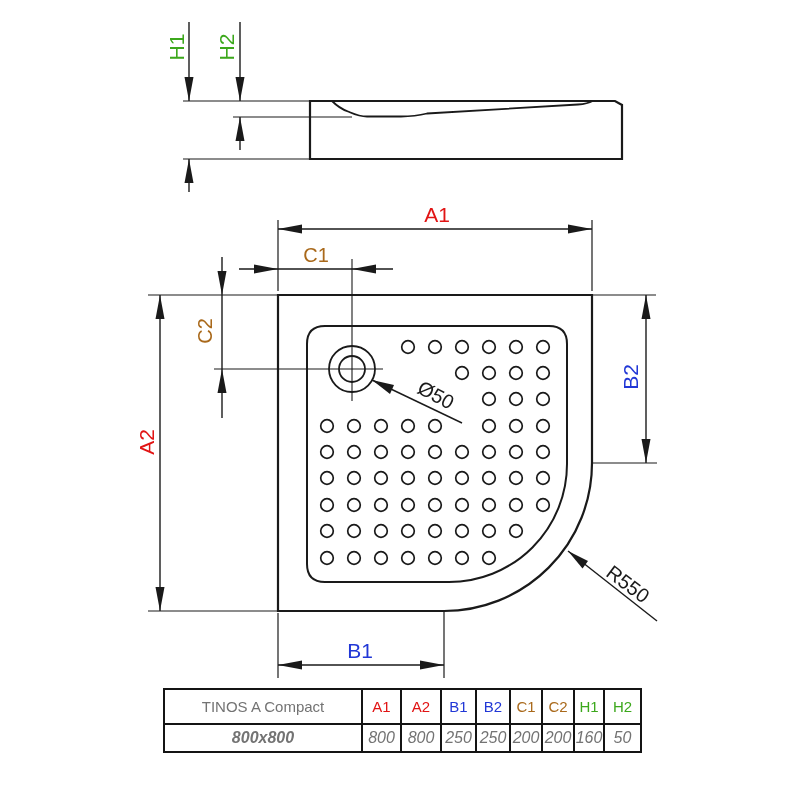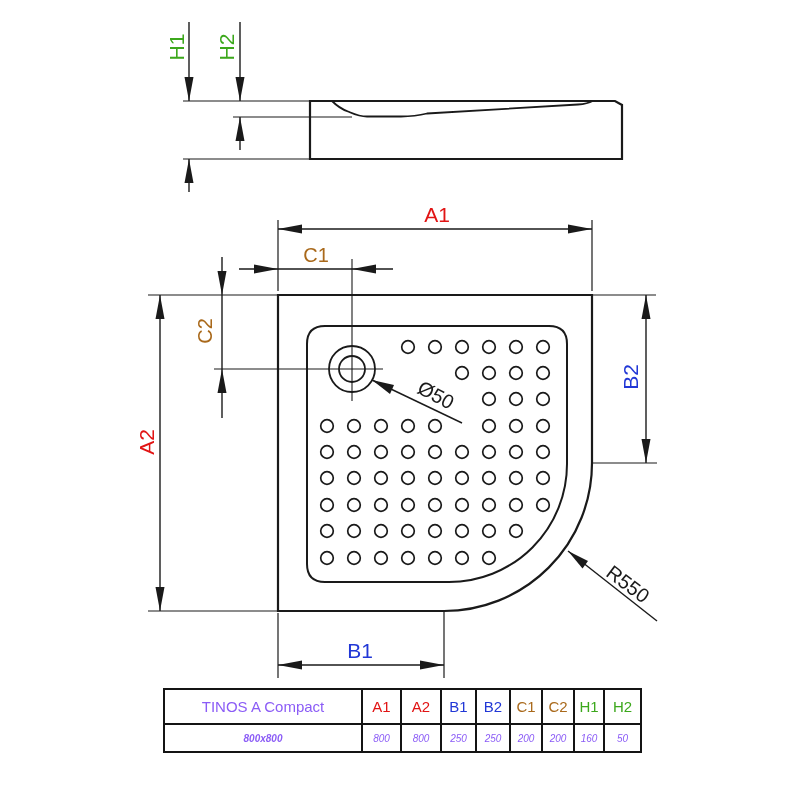--- a/index.html
+++ b/index.html
@@ -7,23 +7,23 @@
          font-family:"Liberation Sans", sans-serif;}
   #drawing{position:absolute;left:0;top:0;}
   svg text{font-family:"Liberation Sans", sans-serif;}
   .dimtxt{font-size:21px;}
   .dimtxt-sm{font-size:20px;}
   .blacktxt{fill:#1a1a1a;}
   
   #spec-table{position:absolute;left:163px;top:688px;border-collapse:collapse;
               table-layout:fixed;background:#fff;}
   #spec-table td{border:2px solid #141414;text-align:center;vertical-align:middle;
-                 padding:0;color:#8b5cf6;}
+                 padding:0;color:#737373;}
   #spec-table tr.hdr td{height:33px;font-size:15px;}
-  #spec-table tr.datarow td{height:26px;font-size:10px;font-style:italic;}
+  #spec-table tr.datarow td{height:26px;font-size:16px;font-style:italic;}
   td.tbl-title{font-size:19px;}
   td.size-cell{font-size:13px;font-weight:bold;font-style:italic;}
   .c-a{color:#e11414 !important;}
   .c-b{color:#2137d6 !important;}
   .c-c{color:#a9691b !important;}
   .c-h{color:#3ca81c !important;}
 </style>
 </head>
 <body>
 

